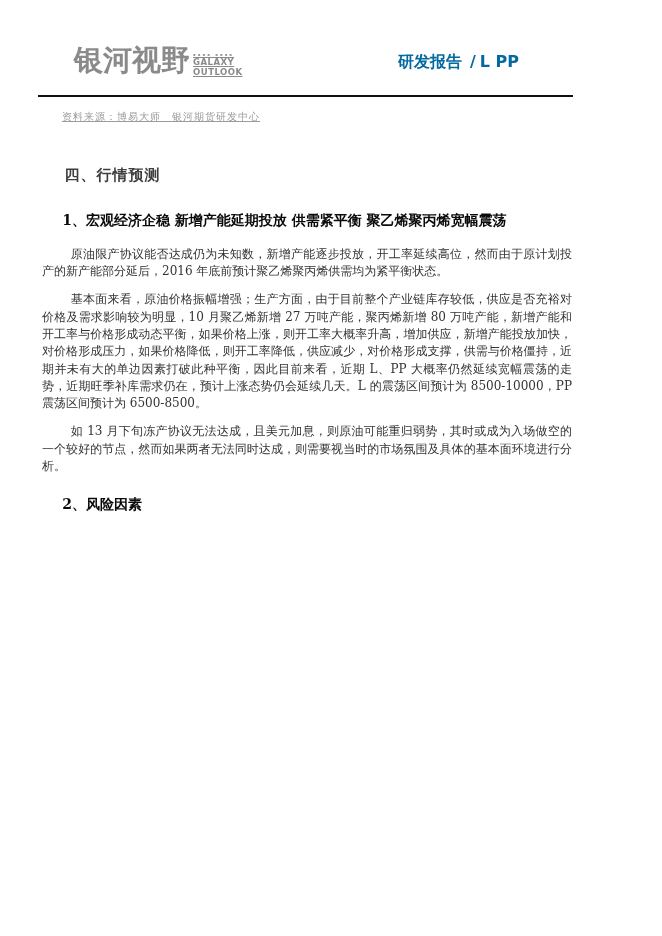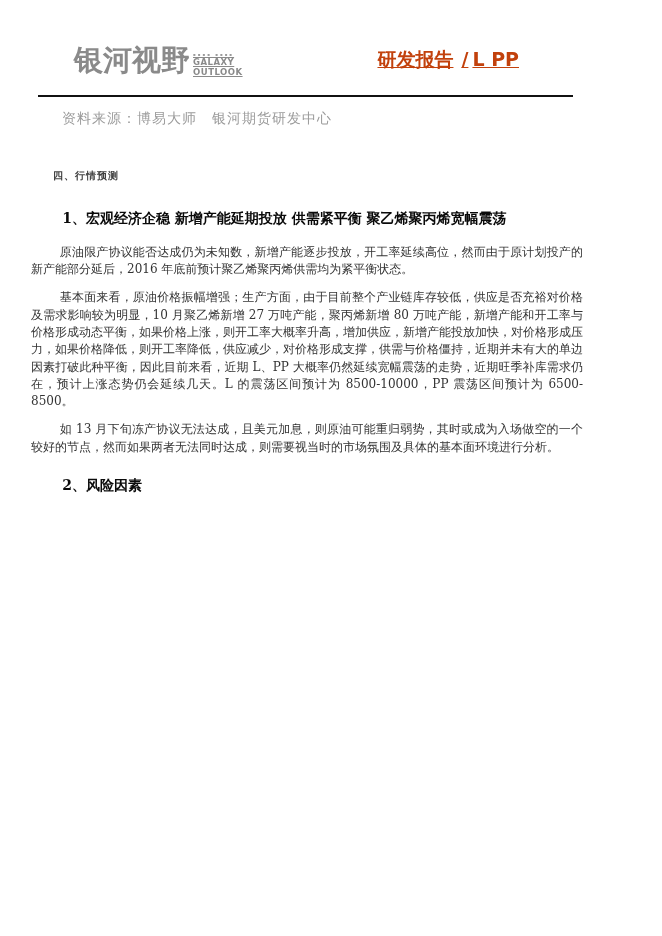--- a/index.html
+++ b/index.html
@@ -44,75 +44,75 @@
     font-size: 4px;
     line-height: 5px;
     letter-spacing: 2px;
     color: #9a9a9a;
     margin-bottom: 1px;
     white-space: nowrap;
   }
   .report-type {
     font-family: "DejaVu Sans", "Liberation Sans", sans-serif;
     font-weight: 700;
-    font-size: 19px;
-    color: #c2410c;
+    font-size: 16px;
+    color: #0369a1;
     padding-bottom: 5px;
     white-space: nowrap;
-    text-decoration: underline;
   }
   .report-type .slash { margin: 0 4px 0 8px; }
 
   
   .rule {
     border: none;
     border-top: 2px solid #111111;
     margin: 17px 41px 0 38px;
   }
 
   
   .source-note {
     margin: 13px 0 0 62px;
     font-family: "DejaVu Serif", "Liberation Serif", serif;
-    font-size: 14px;
+    font-size: 10px;
     color: #9b9b9b;
     letter-spacing: 1px;
+    text-decoration: underline;
   }
 
   
   .content {
     padding: 0 30px;
     font-family: "DejaVu Serif", "Liberation Serif", serif;
     font-size: 12px;
     line-height: 17.3px;
     color: #333333;
     text-align: justify;
   }
   .section-title {
     margin: 42px 0 0 0;
     font-family: "DejaVu Sans", "Liberation Sans", sans-serif;
-    font-size: 10px;
+    font-size: 15px;
     font-weight: 600;
     color: #3f3f3f;
     letter-spacing: 1px;
     text-indent: 2.3em;
     line-height: 1.2;
   }
   .sub-title {
     margin: 27px 0 17px 0;
     font-family: "DejaVu Serif", "Liberation Serif", serif;
     font-size: 14px;
     font-weight: 700;
     color: #0a0a0a;
     text-indent: 2.3em;
     line-height: 1.3;
   }
   .sub-title-2 { margin-top: 20px; }
   .para {
-    margin: 11px 1px;
+    margin: 11px 12px;
     text-indent: 2.4em;
   }
 </style>
 </head>
 <body>
 
 <div class="page">
 
   <div class="header">
     <div class="logo">

